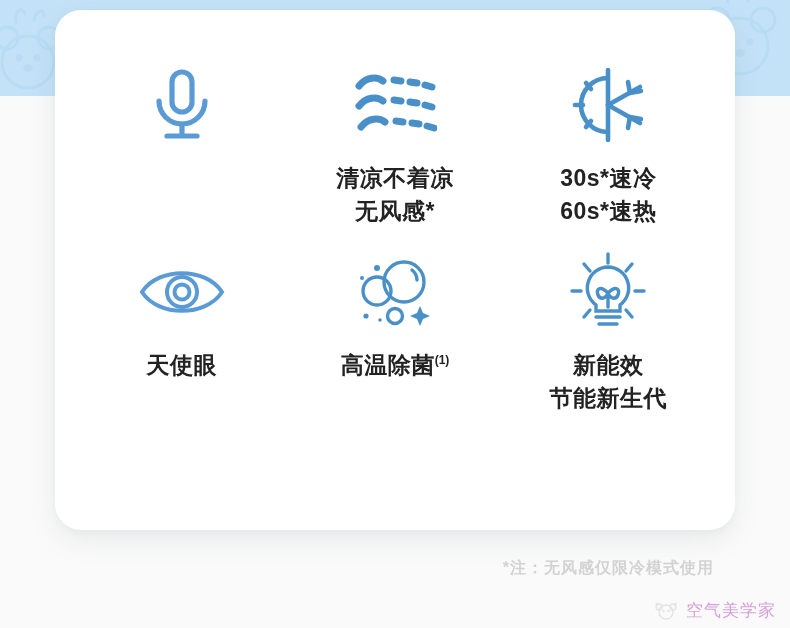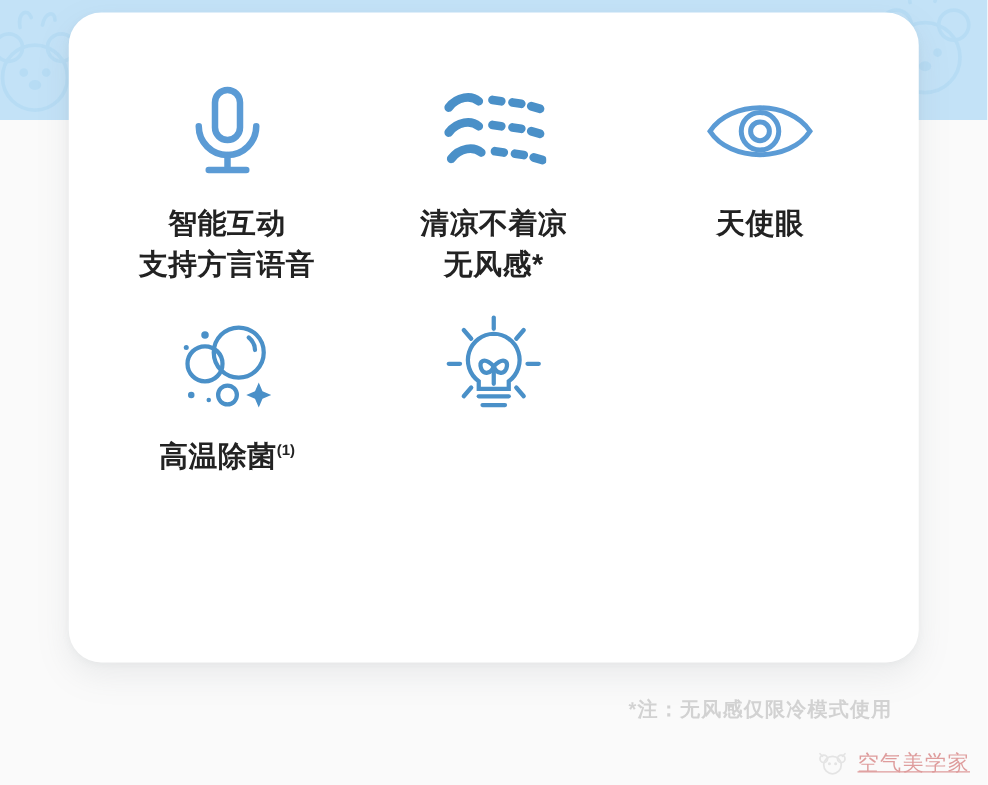--- a/index.html
+++ b/index.html
@@ -111,24 +111,23 @@
     position: absolute;
     right: 14px;
     bottom: 6px;
     display: flex;
     align-items: center;
     gap: 7px;
     opacity: .42;
   }
   .watermark-text {
     font-size: 17px;
-    color: #b91c1c;
+    color: #a21caf;
     letter-spacing: 1px;
     white-space: nowrap;
-    text-decoration: underline;
   }
 
   svg { display: block; }
 </style>
 </head>
 <body>
 
 <div class="top-band">
   <span class="band-bear left">
     <svg width="110" height="96" viewBox="0 0 110 96">
@@ -173,24 +172,20 @@
       <div class="cell-icon">
         <svg width="74" height="80" viewBox="0 0 74 80">
           <g fill="none" stroke="#5b9bd5" stroke-width="5.2" stroke-linecap="round">
             <rect x="27" y="7" width="20" height="40" rx="10"></rect>
             <path d="M14 36 a23 23 0 0 0 46 0"></path>
             <line x1="37" y1="59" x2="37" y2="68"></line>
             <line x1="22" y1="71" x2="52" y2="71"></line>
           </g>
         </svg>
       </div>
-      <div class="cell-text">
-        <div>智能互动</div>
-        <div>支持方言语音</div>
-      </div>
     </div>
 
     <div class="cell">
       <div class="cell-icon">
         <svg width="84" height="70" viewBox="0 0 84 70">
           <g fill="none" stroke="#4a90c8" stroke-width="7" stroke-linecap="round">
             <path d="M6 16 C13 7, 24 6, 30 11"></path>
             <line x1="41" y1="10" x2="48" y2="11"></line>
             <line x1="57" y1="12" x2="64" y2="13"></line>
             <line x1="72" y1="15" x2="79" y2="17"></line>
@@ -206,20 +201,44 @@
             <line x1="74" y1="56" x2="81" y2="58"></line>
           </g>
         </svg>
       </div>
       <div class="cell-text">
         <div>清凉不着凉</div>
         <div>无风感*</div>
       </div>
     </div>
 
+    <div class="cell">
+      <div class="cell-icon">
+        <svg width="80" height="78" viewBox="0 0 80 78">
+          <g fill="none" stroke="#4a90c8" stroke-width="4.6" stroke-linecap="round">
+
+            <path d="M40 12 a27 27 0 0 0 0 54"></path>
+            <line x1="18" y1="17" x2="23" y2="23"></line>
+            <line x1="7" y1="39" x2="15" y2="39"></line>
+            <line x1="18" y1="61" x2="23" y2="55"></line>
+
+            <line x1="40" y1="4" x2="40" y2="74"></line>
+
+            <line x1="40" y1="39" x2="72" y2="21"></line>
+            <line x1="40" y1="39" x2="72" y2="57"></line>
+            <path d="M62 27 l-2 -11 M62 27 l11 -2"></path>
+            <path d="M62 51 l-2 11 M62 51 l11 2"></path>
+          </g>
+        </svg>
+      </div>
+      <div class="cell-text">
+        <div>30s*速冷</div>
+        <div>60s*速热</div>
+      </div>
+    </div>
 
     <div class="cell">
       <div class="cell-icon">
         <svg width="92" height="62" viewBox="0 0 92 62">
           <g fill="none" stroke="#5b9bd5" stroke-width="4">
             <path d="M6 31 C22 6, 70 6, 86 31 C70 56, 22 56, 6 31 Z"></path>
             <circle cx="46" cy="31" r="15"></circle>
             <circle cx="46" cy="31" r="7.5"></circle>
           </g>
         </svg>
@@ -270,20 +289,24 @@
             <path d="M42 16 a21 21 0 0 1 12 38 l0 6 l-24 0 l0 -6 a21 21 0 0 1 12 -38 z"></path>
 
             <line x1="30" y1="66" x2="54" y2="66"></line>
             <line x1="33" y1="73" x2="51" y2="73"></line>
 
             <path d="M42 56 l0 -14"></path>
             <path d="M42 42 C34 34, 30 38, 32 44 C34 49, 40 48, 42 42 Z"></path>
             <path d="M42 42 C50 34, 54 38, 52 44 C50 49, 44 48, 42 42 Z"></path>
           </g>
         </svg>
+      </div>
+      <div class="cell-text">
+        <div>新能效</div>
+        <div>节能新生代</div>
       </div>
     </div>
 
   </div>
 </div>
 
 <div class="footnote">*注：无风感仅限冷模式使用</div>
 
 <div class="watermark">
   <span>

